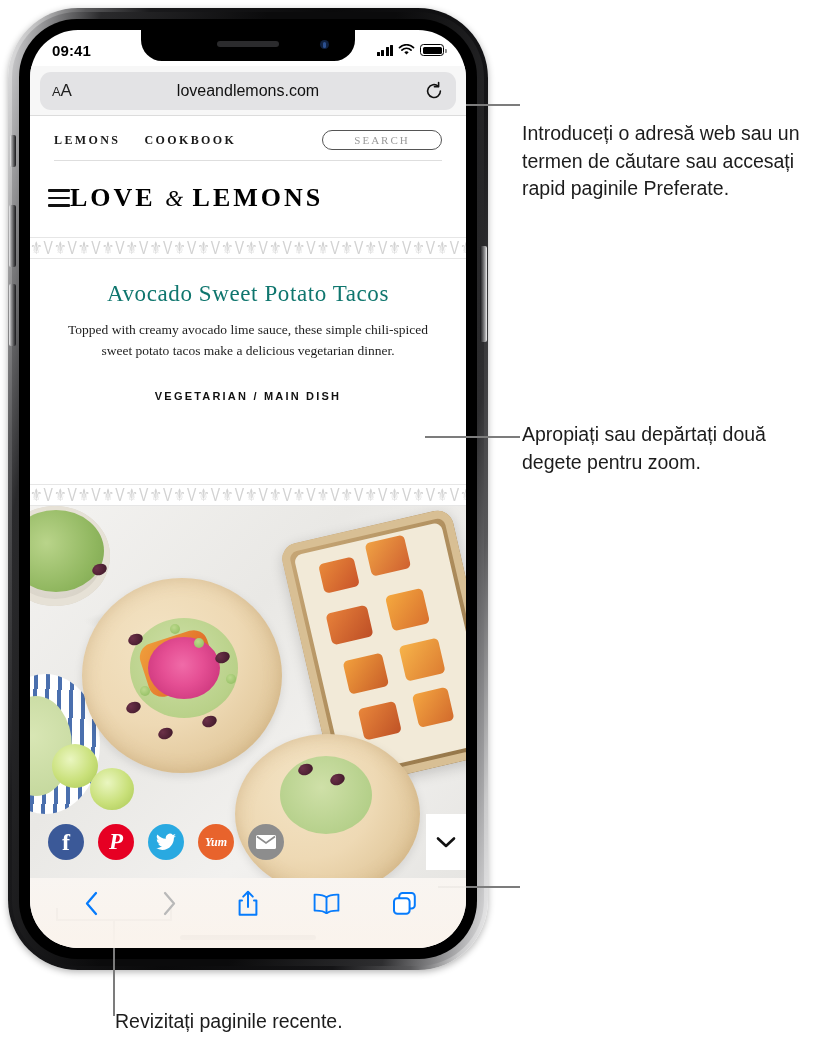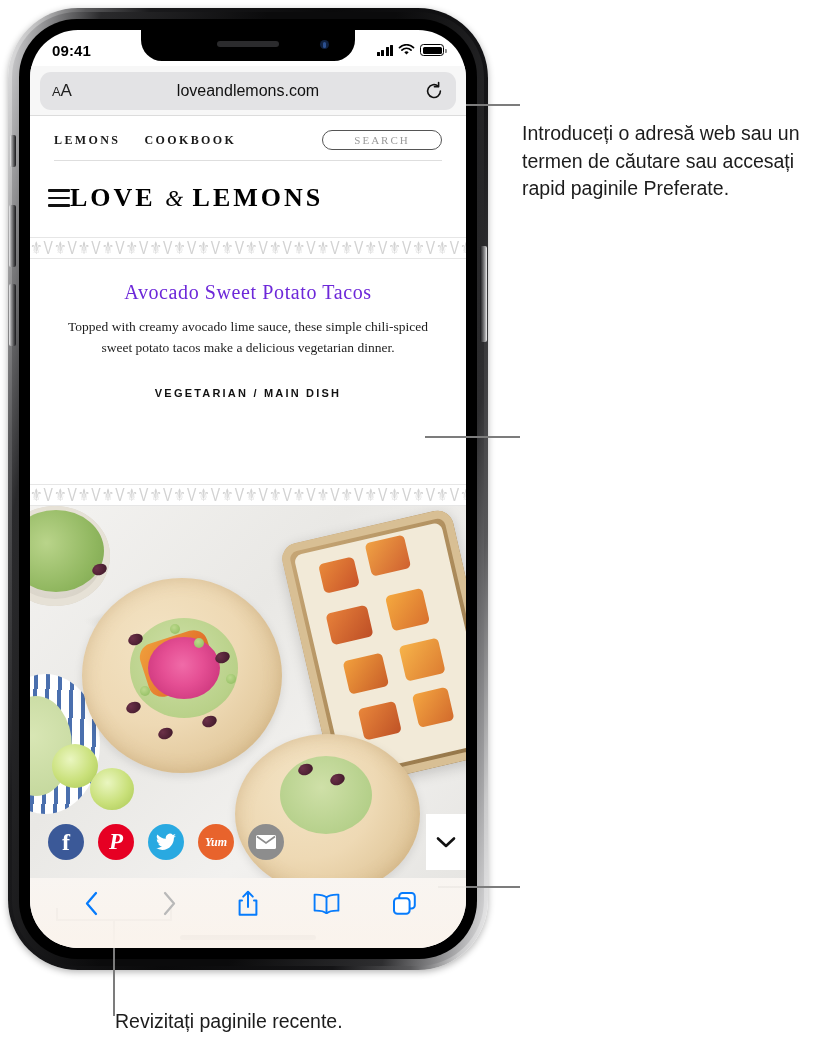--- a/index.html
+++ b/index.html
@@ -96,22 +96,22 @@
   .brand { font-family:"Liberation Serif", serif; font-size:26px; font-weight:700;
            letter-spacing:3px; color:#000; white-space:nowrap; }
   .brand .amp { font-style:italic; font-weight:400; font-size:23px; letter-spacing:0; }
 
   .ornament { height:22px; border-top:1px solid #e6e6e6; border-bottom:1px solid #e6e6e6;
               overflow:hidden; display:flex; align-items:center; color:#d2d2d2;
               font-size:14px; letter-spacing:1px; white-space:nowrap; }
   .ornament span { transform:scaleY(1.25); }
 
   .recipe { padding:22px 22px 12px 22px; text-align:center; }
-  .recipe-title { font-family:"Liberation Serif", serif; font-weight:400; font-size:20px;
-                  color:#6d28d9; letter-spacing:.6px; }
+  .recipe-title { font-family:"Liberation Serif", serif; font-weight:400; font-size:23px;
+                  color:#0f766e; letter-spacing:.6px; }
   .recipe-desc { font-family:"Liberation Serif", serif; font-size:13.5px; color:#1d1d1d;
                  line-height:1.55; margin-top:13px; padding:0 6px; }
   .recipe-cat { font-size:11px; font-weight:700; letter-spacing:2.2px; color:#111; margin-top:28px; }
 
   
   .photo { position:absolute; left:0; right:0; bottom:0; top:390px; overflow:hidden;
            background:#efeeec; }
   .marble { position:absolute; inset:0;
     background:
       radial-gradient(ellipse 60px 14px at 22% 31%, rgba(175,175,170,.35), transparent 70%),
@@ -379,20 +379,21 @@
       </div>
 
       <div class="home-ind"></div>
     </div>
   </div>
 
   <div class="lead l1"></div>
   <div class="callout c1">Introduceți o adresă web sau un termen de căutare sau accesați rapid paginile Preferate.</div>
 
   <div class="lead l2"></div>
+  <div class="callout c2">Apropiați sau depărtați două degete pentru zoom.</div>
 
   <div class="lead l3"></div>
 
   <div class="bracket"></div>
   <div class="lead l4v"></div>
   <div class="callout c4">Revizitați paginile recente.</div>
 
 </div>
 
 </body></html>

